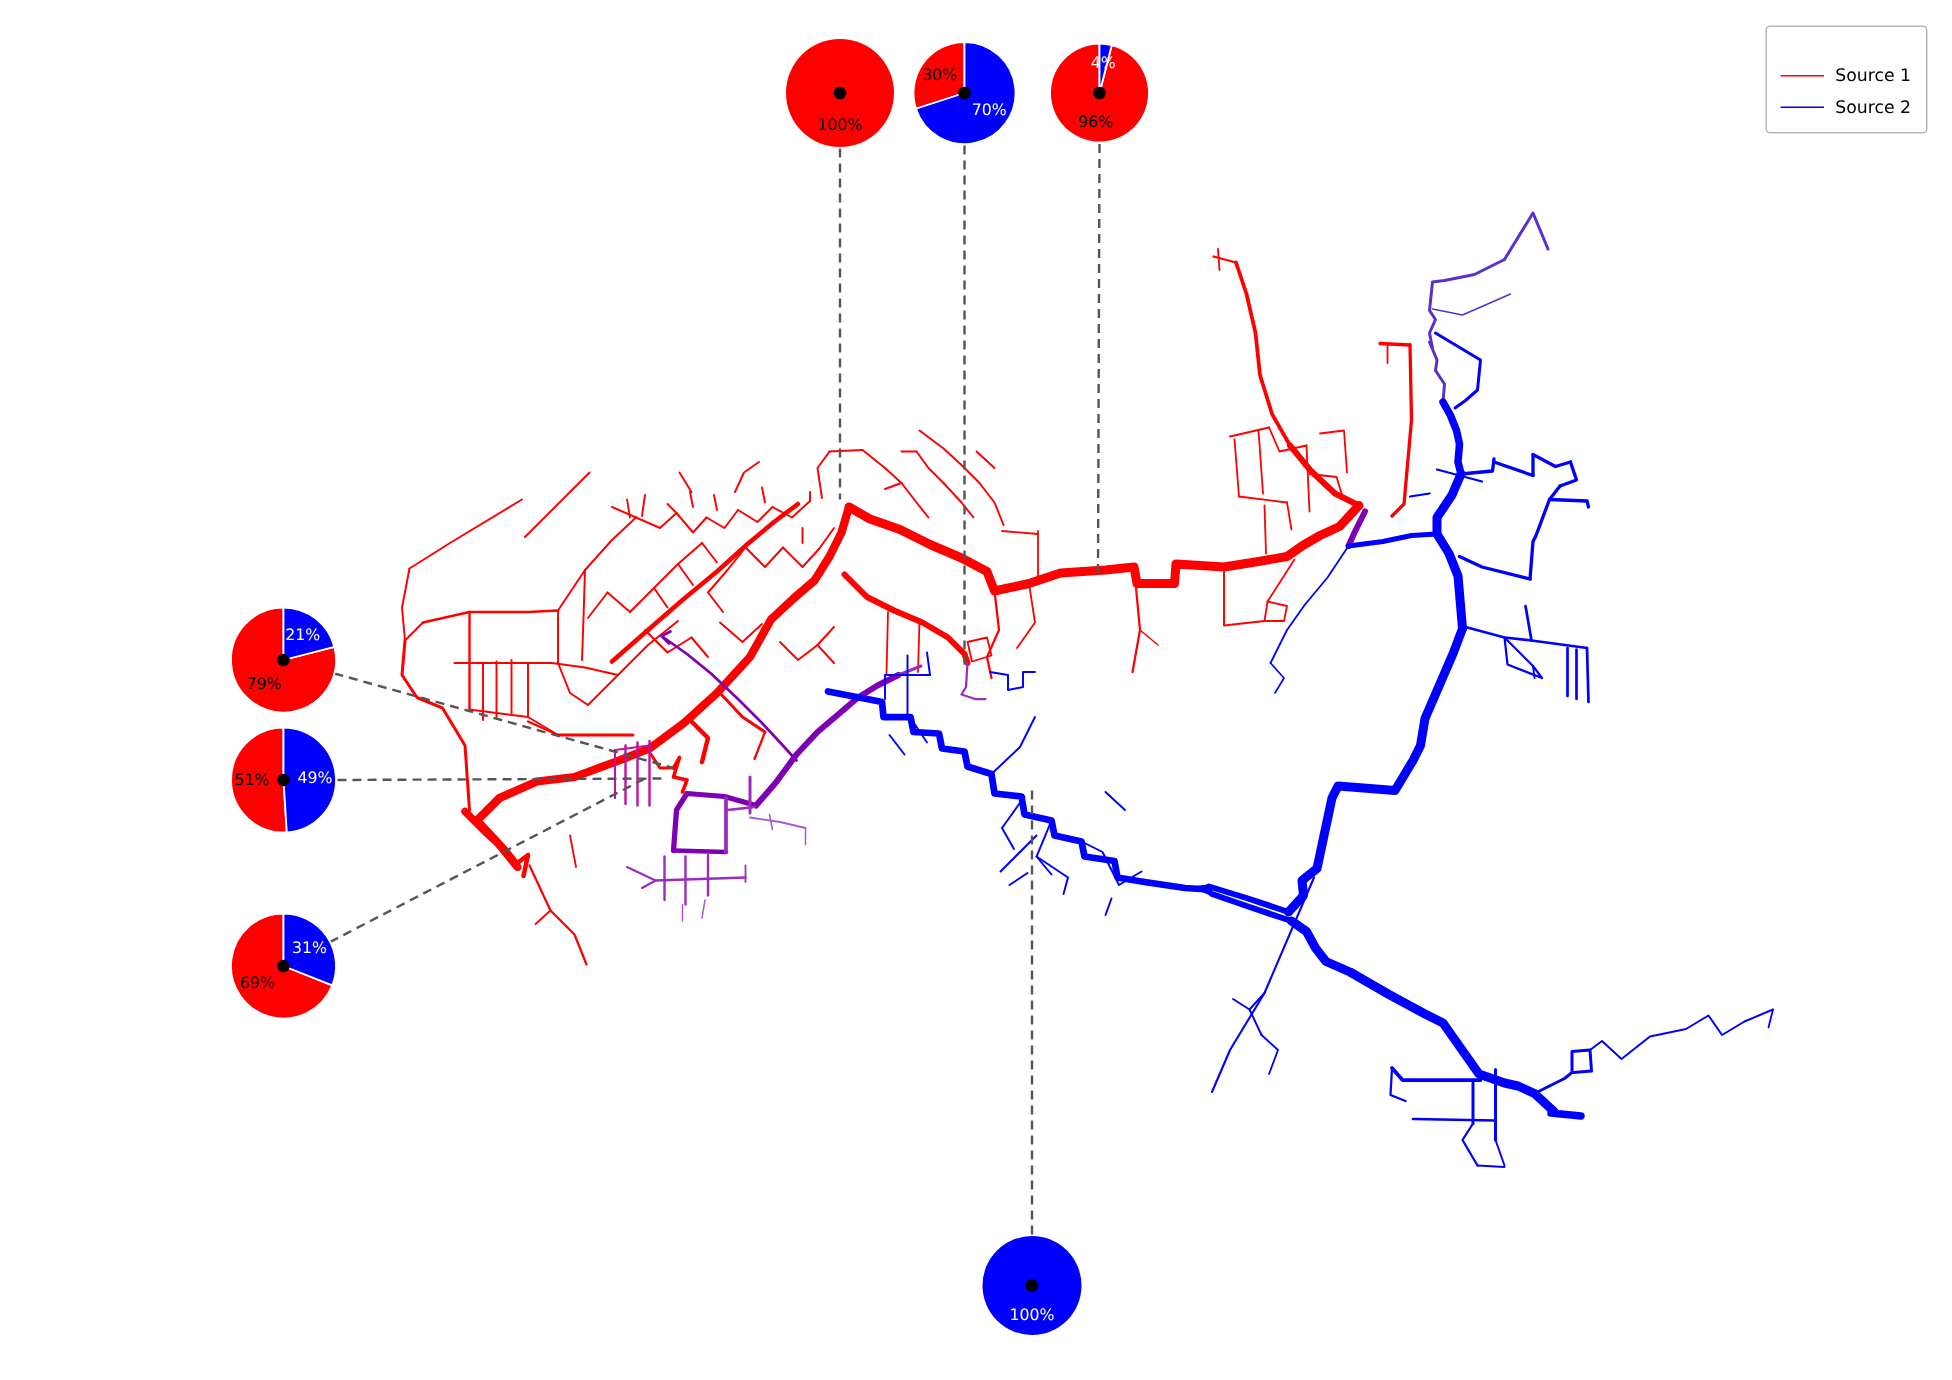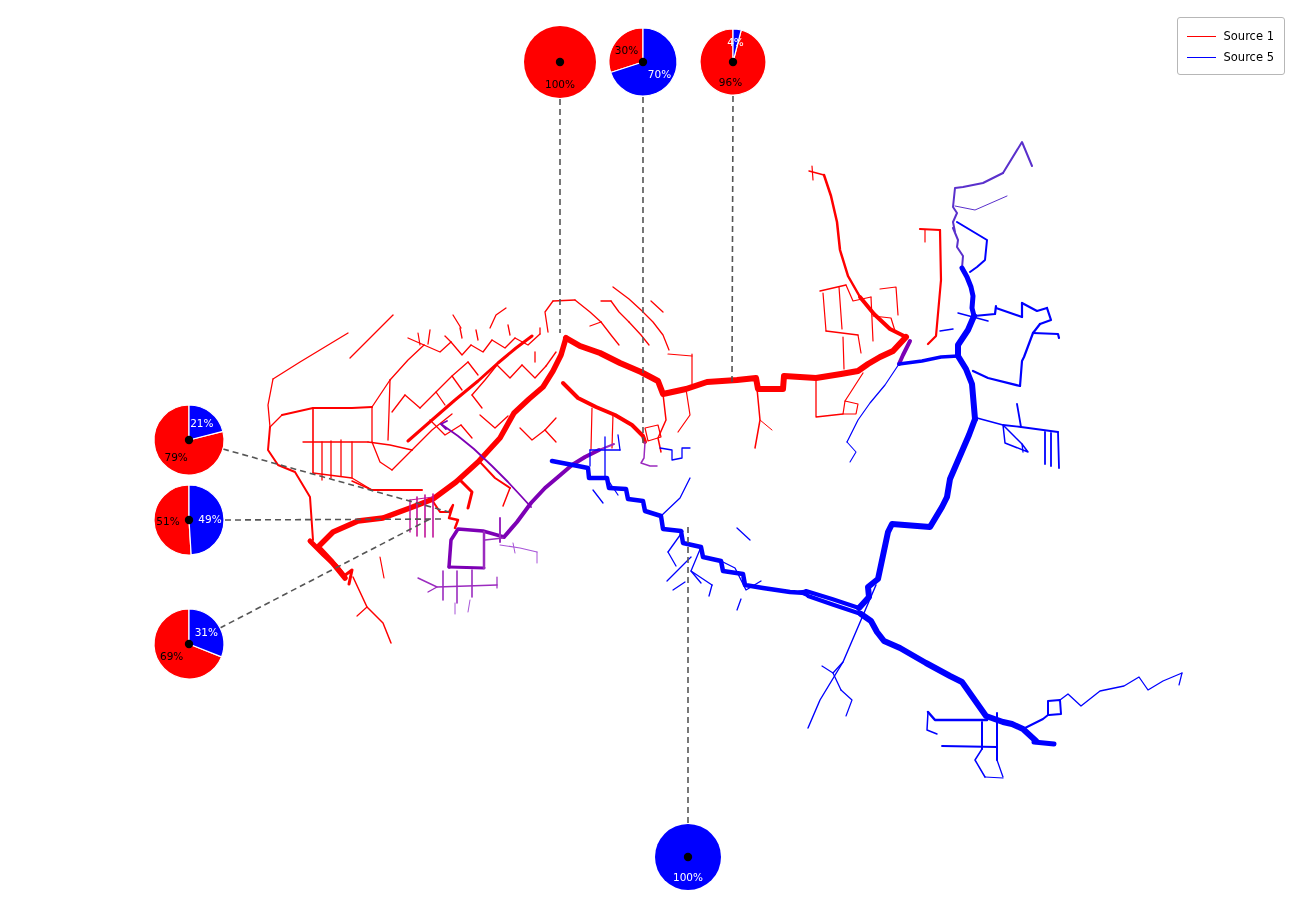--- a/index.html
+++ b/index.html
@@ -10,21 +10,21 @@
     font-family:"DejaVu Sans", sans-serif;
     overflow:hidden;
   }
   #map-svg{position:absolute;left:0;top:0;}
   #legend{
     position:absolute;
     right:16px;top:17px;
     background:#ffffff;
     border:1px solid #b7b7b7;
     border-radius:3px;
-    padding:8px 10px 6px 9px;
+    padding:22px 10px 6px 9px;
     box-shadow:none;
   }
   .legend-row{display:flex;align-items:center;height:21px;}
   .legend-swatch{display:inline-block;width:29px;height:0;border-top:1.6px solid #000;margin-right:8px;}
   .legend-label{font-size:11.5px;color:#000000;line-height:21px;}
 </style>
 </head>
 <body>
 
 <div id="figure">
@@ -289,16 +289,16 @@
         <text x="688" y="876.8" fill="#ffffff" font-size="10.5" text-anchor="middle" dominant-baseline="central" font-family="&quot;DejaVu Sans&quot;, sans-serif">100%</text>
       </g>
     </svg>
   <div id="legend">
       <div class="legend-row">
         <span class="legend-swatch" style="border-top-color: rgb(255, 0, 0);"></span>
         <span class="legend-label">Source 1</span>
       </div>
       <div class="legend-row">
         <span class="legend-swatch" style="border-top-color: rgb(0, 0, 255);"></span>
-        <span class="legend-label">Source 5</span>
+        <span class="legend-label">Source 2</span>
       </div>
     </div>
 </div>
 
 </body></html>

